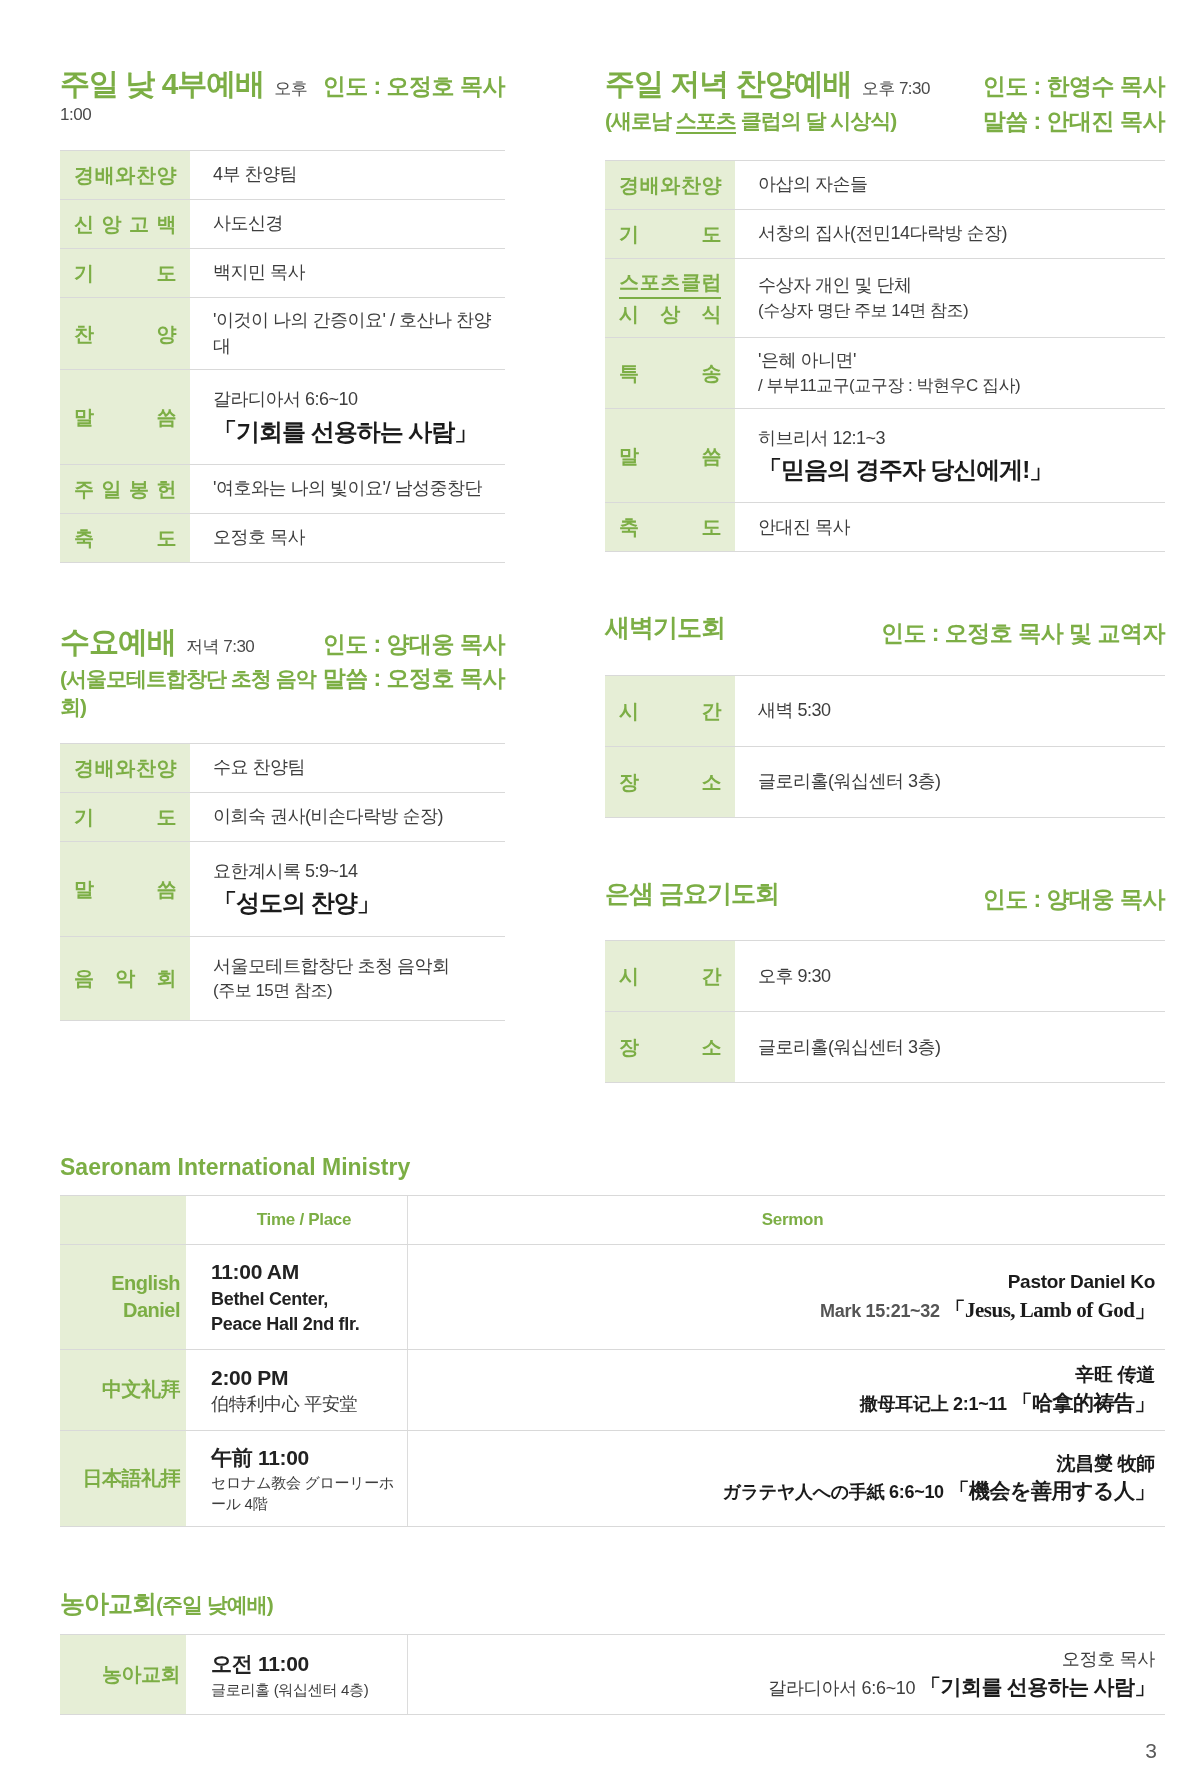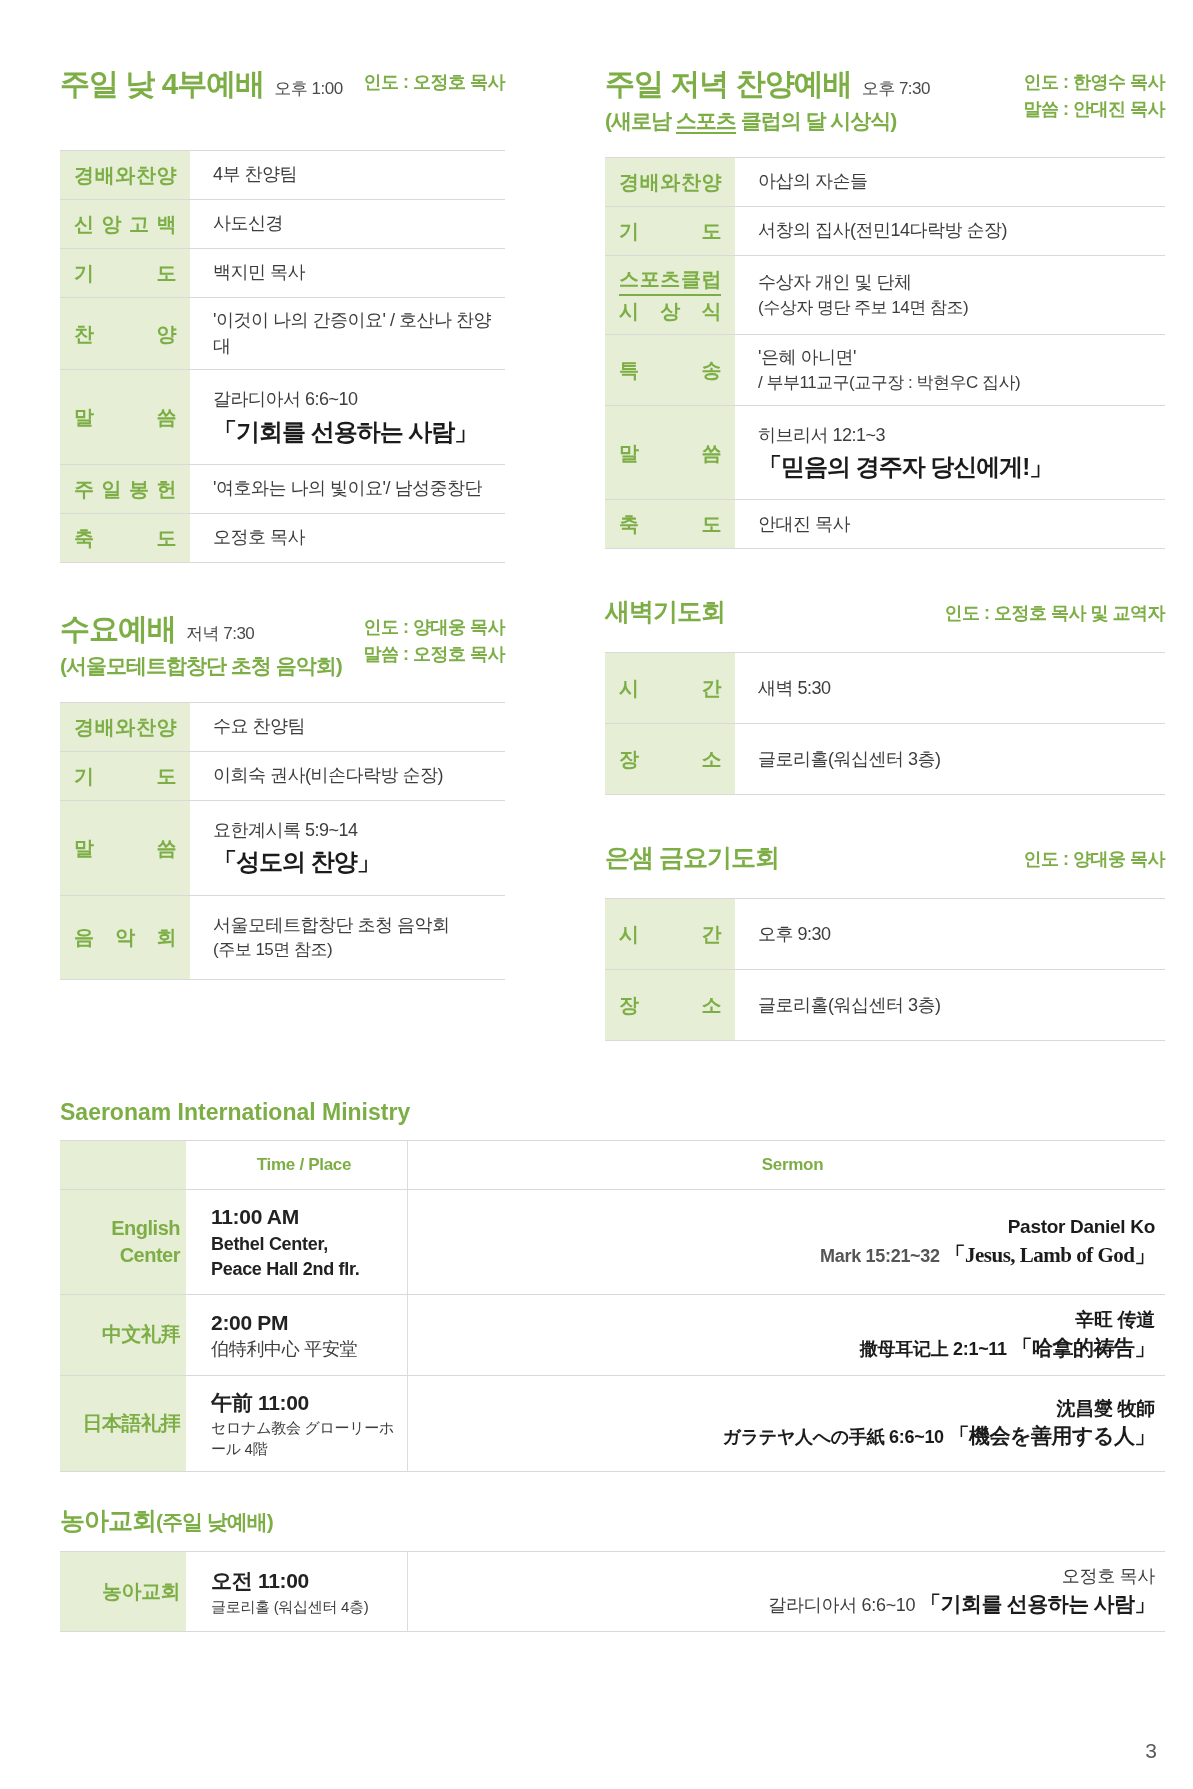--- a/index.html
+++ b/index.html
@@ -4,28 +4,28 @@
 <style>
   html,body{margin:0;padding:0;background:#fff;}
   .page{
     width:1193px;height:1789px;box-sizing:border-box;position:relative;
     background:#ffffff;color:#3d3d3d;
     font-family:"Liberation Sans","DejaVu Sans",sans-serif;
     padding:64px 28px 0 60px;overflow:hidden;
   }
   .cols{display:grid;grid-template-columns:445px 1fr;column-gap:100px;}
   
-  .sec{margin-bottom:46px;}
+  .sec{margin-bottom:59px;}
   .sec-head{display:flex;justify-content:space-between;align-items:flex-start;margin-bottom:22px;min-height:64px;}
   .sec-title{color:#7cae45;font-size:30px;font-weight:bold;letter-spacing:-1px;}
   .sec-title.md{font-size:25px;}
   .sec-title.latin{font-size:23px;letter-spacing:0;}
   .sec-time{font-size:17px;color:#4a4a4a;margin-left:10px;letter-spacing:-0.5px;}
   .sec-sub{color:#7cae45;font-size:21px;font-weight:bold;letter-spacing:-1px;margin-top:2px;}
-  .leaders{text-align:center;color:#7cae45;font-size:18px;font-weight:bold;letter-spacing:-0.5px;line-height:1.5;padding-top:5px;white-space:nowrap;}
+  .leaders{text-align:center;color:#7cae45;font-size:23px;font-weight:bold;letter-spacing:-0.5px;line-height:1.5;padding-top:5px;white-space:nowrap;}
   
   .svc-table{border-top:1px solid #d9d9d9;}
   .svc-row{display:flex;border-bottom:1px solid #d9d9d9;min-height:48px;}
   .svc-row.tall .svc-content{padding-top:17px;padding-bottom:17px;}
   .roomy .svc-row{min-height:70px;}
   .svc-label{
     width:130px;flex:0 0 130px;background:#e6eed6;color:#7cae45;
     font-weight:bold;font-size:20px;letter-spacing:-0.5px;
     display:flex;flex-direction:column;justify-content:center;
     padding:8px 14px;box-sizing:border-box;margin-right:7px;
@@ -62,21 +62,21 @@
   .grid-row .c3{border-left:1px solid #dcdcdc;padding-left:22px;align-items:flex-end;}
   .tbig{font-weight:bold;font-size:21px;color:#222;}
   .tmed{font-weight:bold;font-size:18px;color:#222;}
   .tsmall{font-size:15px;}
   .name{font-weight:bold;color:#1b1b1b;font-size:19px;}
   .refgray{color:#555;font-weight:bold;}
   .stitle{font-weight:bold;color:#1b1b1b;font-size:21px;letter-spacing:-0.5px;font-family:Liberation Serif, serif;}
   
   .intl-sec{margin-top:12px;}
   .intl-sec .sec-title{display:block;margin-bottom:14px;}
-  .deaf-sec{margin-top:32px;}
+  .deaf-sec{margin-top:60px;}
   .deaf-sec .titleline{margin-bottom:14px;}
   .deaf-sec .sec-title{font-size:25px;}
   .deaf-sec .suffix{color:#7cae45;font-size:21px;font-weight:bold;letter-spacing:-1px;}
   .page-number{position:absolute;right:36px;bottom:26px;font-size:21px;color:#5a5a5a;}
 </style>
 </head>
 <body>
 
 <div class="page">
 
@@ -431,21 +431,21 @@
     <span class="sec-title latin">Saeronam International Ministry</span>
     <div class="grid-table">
         <div class="grid-row head">
           <div class="c1"></div>
           <div class="c2">Time / Place</div>
           <div class="c3">Sermon</div>
         </div>
         <div class="grid-row">
           <div class="c1">
             <div>English</div>
-            <div>Center</div>
+            <div>Daniel</div>
           </div>
           <div class="c2">
             <div class="line tbig"><span>11:00 AM</span></div>
             <div class="line tmed"><span>Bethel Center,</span></div>
             <div class="line tmed"><span>Peace Hall 2nd flr.</span></div>
           </div>
           <div class="c3">
             <div class="line name"><span>Pastor Daniel Ko</span></div>
             <div class="line "><span class="refgray">Mark 15:21~32 </span><span class="stitle">「Jesus, Lamb of God」</span></div>
           </div>

